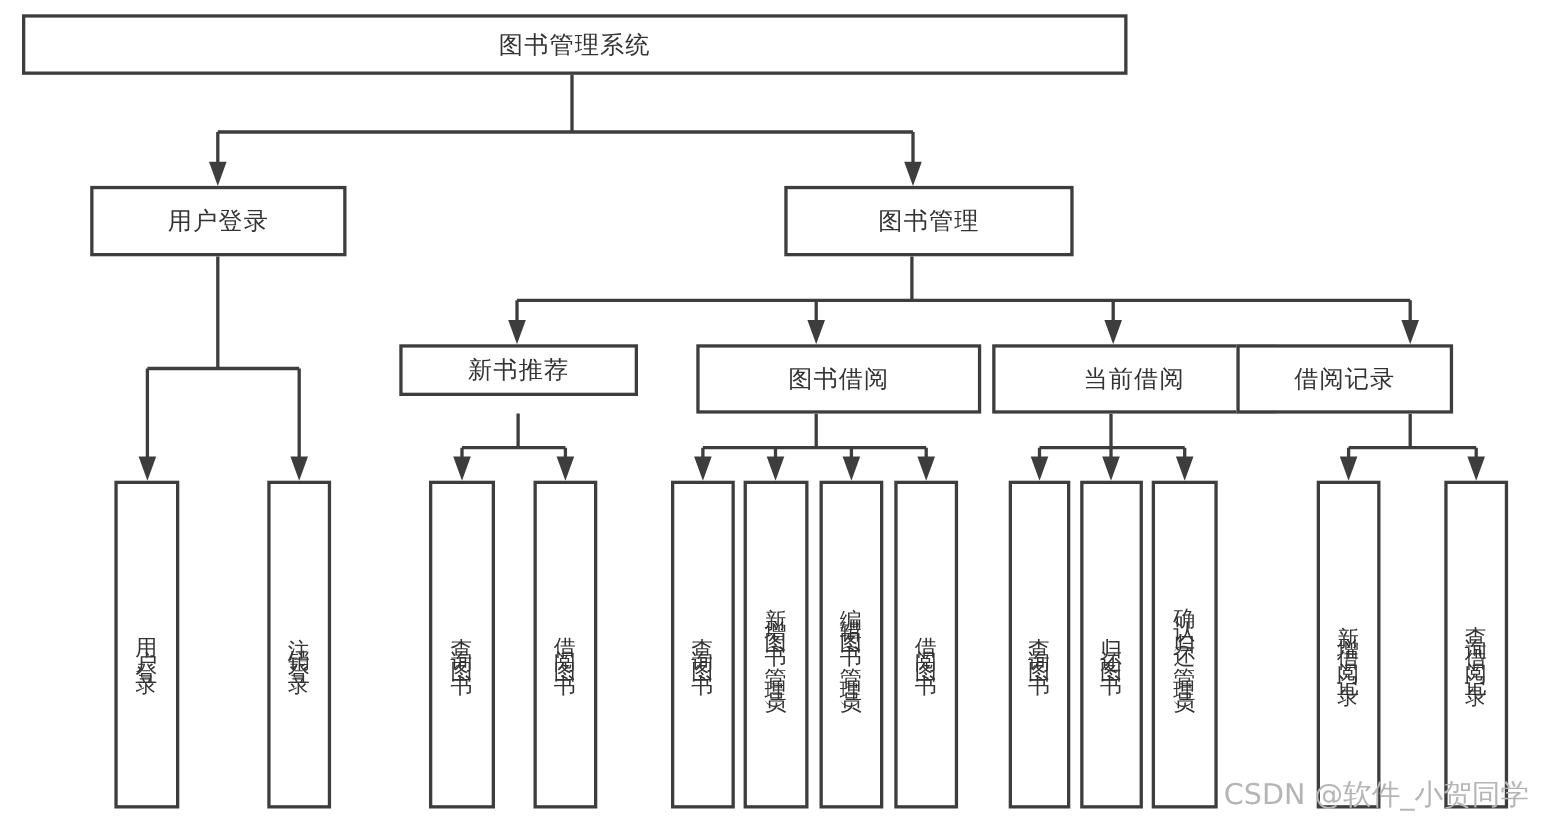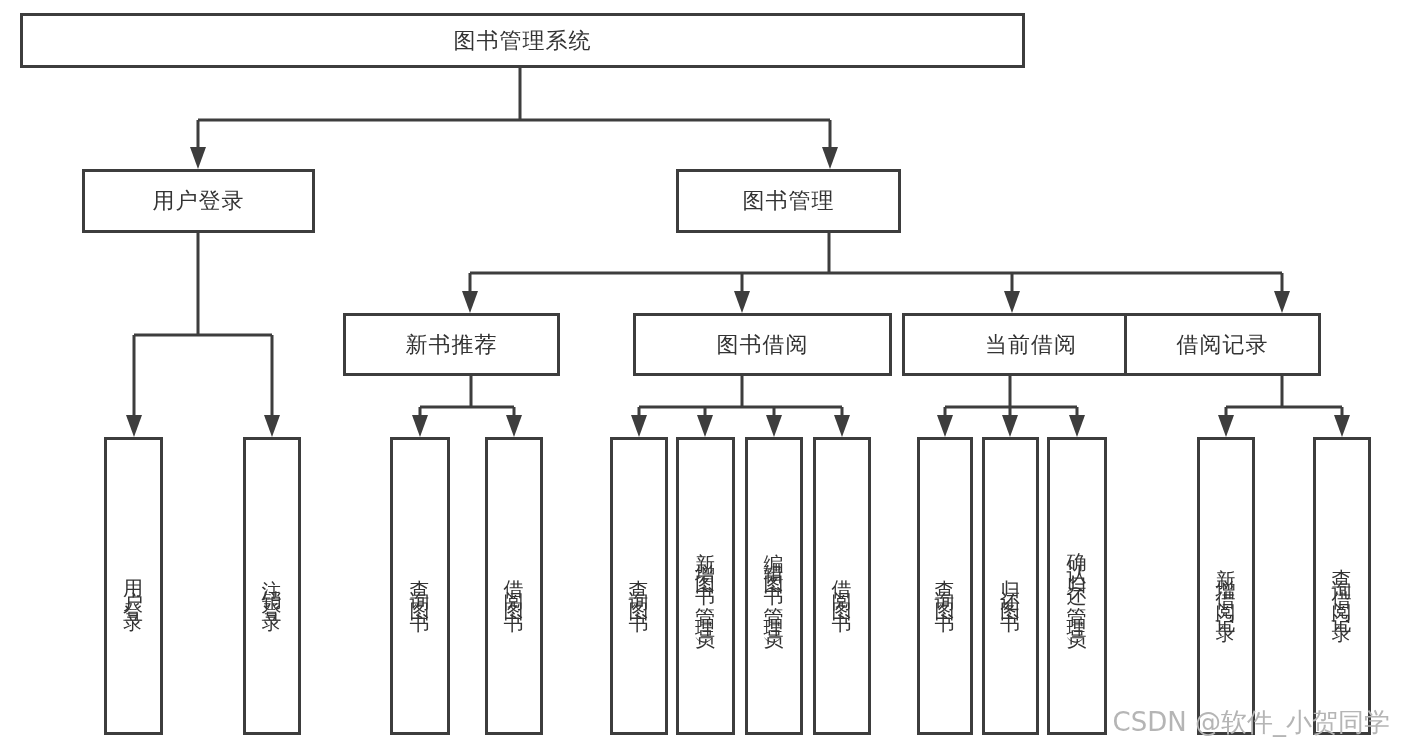--- a/index.html
+++ b/index.html
@@ -80,23 +80,23 @@
       <polygon points="1002,415 1018,415 1010,437"></polygon>
       <polygon points="1069,415 1085,415 1077,437"></polygon>
       <polygon points="1218,415 1234,415 1226,437"></polygon>
       <polygon points="1334,415 1350,415 1342,437"></polygon>
     </g>
   </svg>
 
   <div class="node h" style="left:20px;top:13px;width:1005px;height:55px">图书管理系统</div>
 
   <div class="node h" style="left:82px;top:169px;width:233px;height:64px">用户登录</div>
-  <div class="node h" style="left:676px;top:169px;width:225px;height:64px">图书管理</div>
+  <div class="node h" style="left:713px;top:169px;width:263px;height:64px">图书管理</div>
 
-  <div class="node h" style="left:343px;top:313px;width:217px;height:63px">新书推荐</div>
+  <div class="node h" style="left:363px;top:313px;width:217px;height:47px">新书推荐</div>
   <div class="node h" style="left:633px;top:313px;width:259px;height:63px">图书借阅</div>
   <div class="node h" style="left:902px;top:313px;width:258px;height:63px">当前借阅</div>
   <div class="node h" style="left:1124px;top:313px;width:197px;height:63px">借阅记录</div>
 
   <div class="node v" style="left:104px;top:437px;width:59px;height:298px">
     <span class="vlabel">用户登录</span>
   </div>
   <div class="node v" style="left:243px;top:437px;width:58px;height:298px">
     <span class="vlabel">注销登录</span>
   </div>

